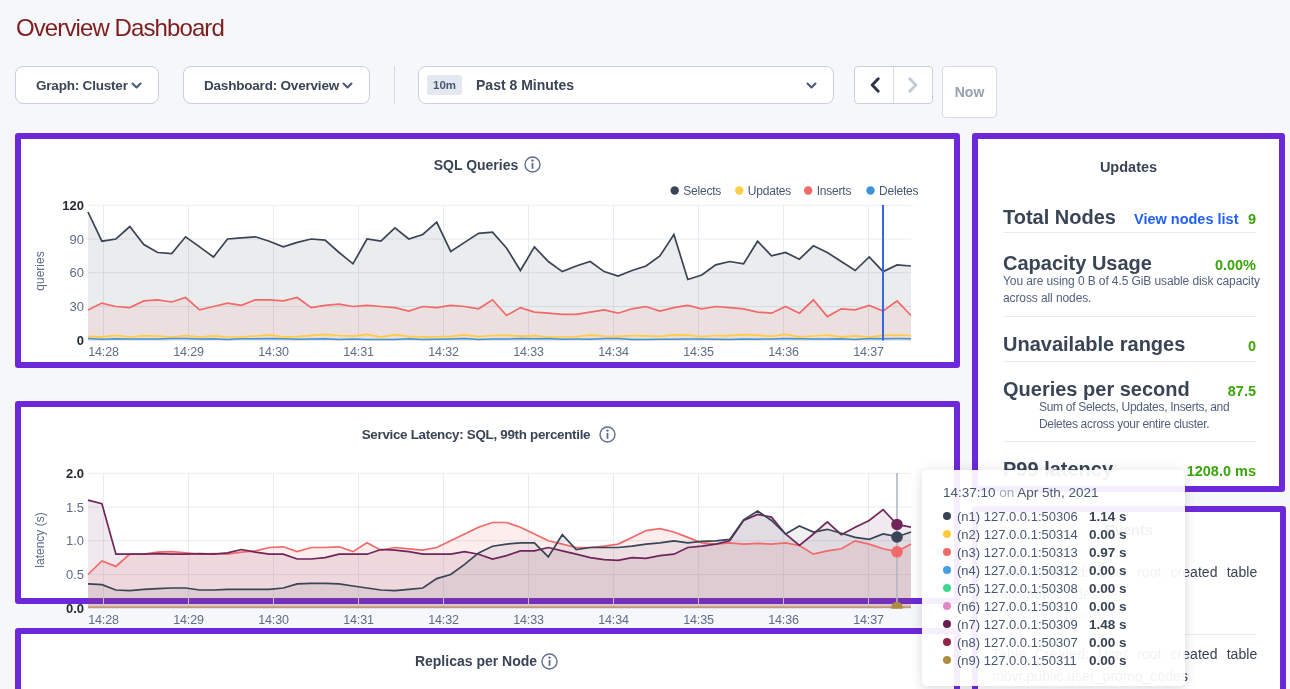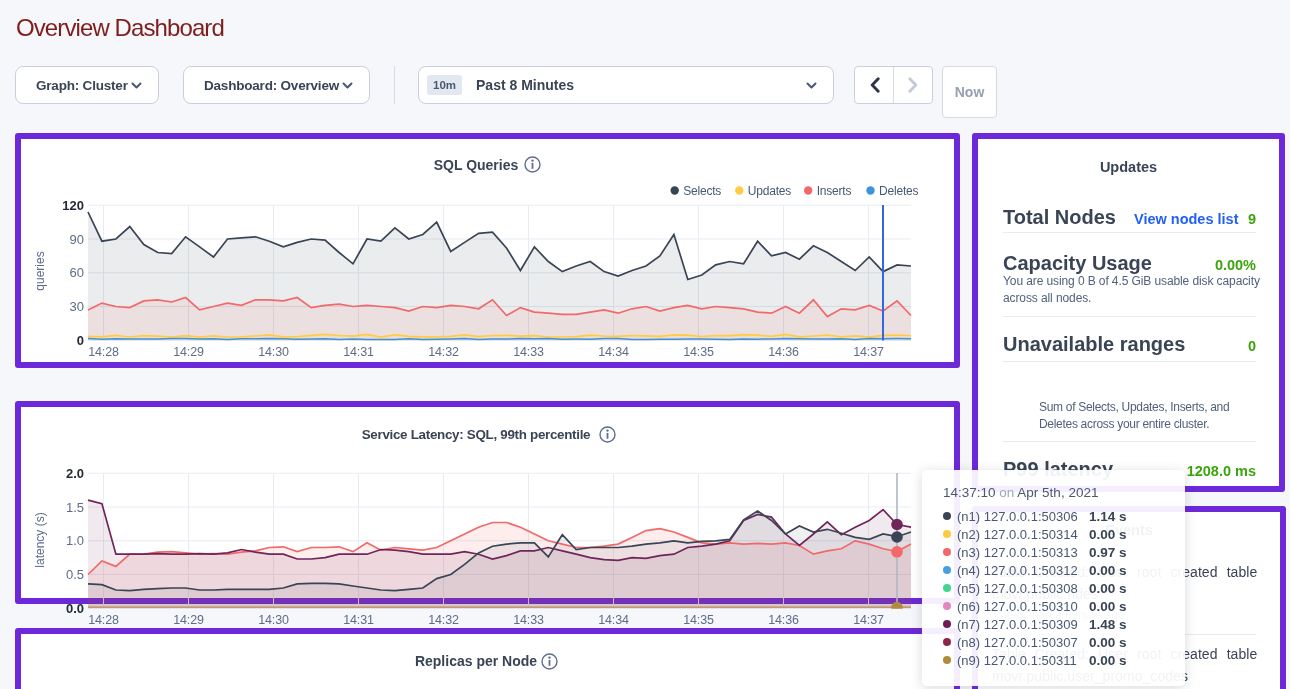--- a/index.html
+++ b/index.html
@@ -200,20 +200,24 @@
       <span class="slab">Capacity Usage</span>
       <span class="sval">0.00%</span>
     </div>
   <div class="sdesc" style="top:134px;">You are using 0 B of 4.5 GiB usable disk capacity across all nodes.</div>
   <div class="sdiv" style="top:177px;"></div>
   <div class="srow" style="top:194px;">
       <span class="slab">Unavailable ranges</span>
       <span class="sval">0</span>
     </div>
   <div class="sdiv" style="top:222px;"></div>
+  <div class="srow" style="top:239px;">
+      <span class="slab">Queries per second</span>
+      <span class="sval">87.5</span>
+    </div>
   <div class="sdesc" style="top:260px; letter-spacing:-0.3px;margin-left:36px;">Sum of Selects, Updates, Inserts, and Deletes across your entire cluster.</div>
   <div class="sdiv" style="top:302px;"></div>
   <div class="srow" style="top:319px;">
       <span class="slab">P99 latency</span>
       <span class="sval">1208.0 ms</span>
     </div>
 </div>
 
 <div class="card" style="left:972px; top:506px; width:314px; height:300px;">
   <div class="abs" style="left:0; right:0; top:10px; text-align:center; font-size:14.5px; font-weight:bold; color:#394455;">Events</div>

